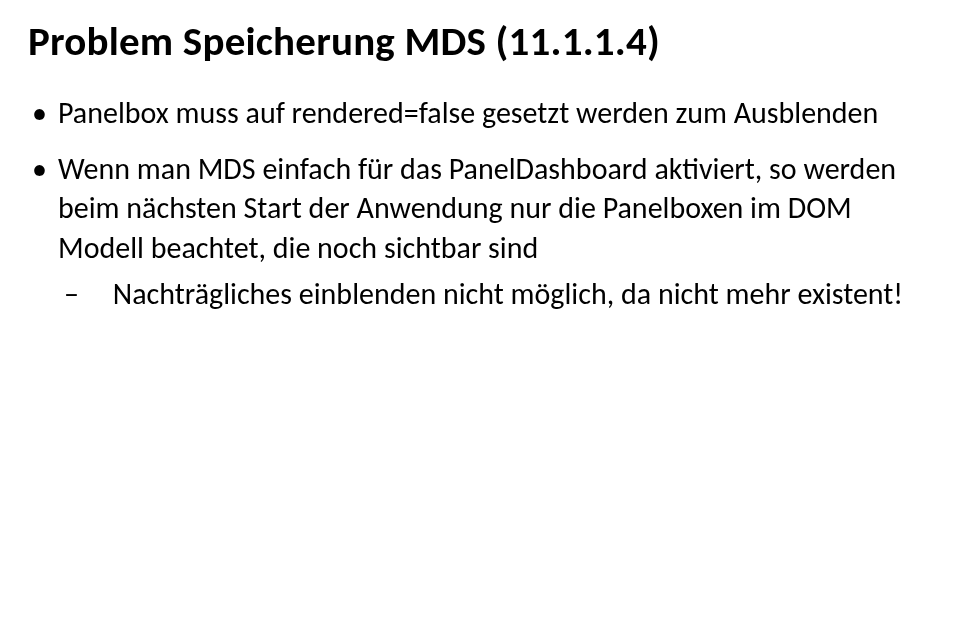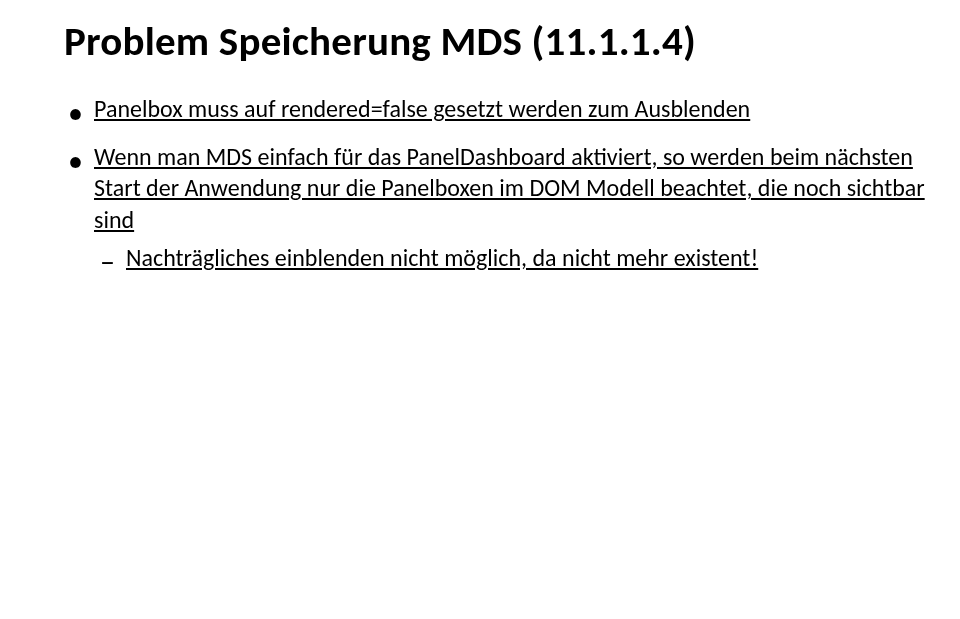--- a/index.html
+++ b/index.html
@@ -9,54 +9,54 @@
     height: 619px;
     background: #fff;
     font-family: Calibri, "Segoe UI", Arial, sans-serif;
     color: #000;
     overflow: hidden;
   }
   .slide {
     box-sizing: border-box;
     width: 960px;
     height: 511px;
-    padding: 18px 34px 18px 64px;
+    padding: 18px 34px 18px 28px;
   }
   .title {
     font-size: 41px;
     font-weight: 700;
     line-height: 1.15;
     margin: 0 0 28px 0;
     letter-spacing: 0.2px;
   }
   ul.level1 {
     list-style: none;
     margin: 0;
     padding: 0;
-    font-size: 24px;
+    font-size: 30px;
     line-height: 1.32;
-    text-decoration: underline;
   }
   ul.level1 > li {
     position: relative;
     padding-left: 30px;
     margin: 0 0 16px 0;
   }
   ul.level1 > li::before {
     content: "•";
     position: absolute;
     left: 4px;
     top: 0;
     font-size: 30px;
     line-height: 1.32;
   }
   ul.level2 {
     list-style: none;
     margin: 6px 0 0 0;
     padding: 0;
+    text-align: center;
   }
   ul.level2 > li {
     position: relative;
     padding-left: 32px;
     margin: 0 0 12px 0;
   }
   ul.level2 > li::before {
     content: "–";
     position: absolute;
     left: 6px;

